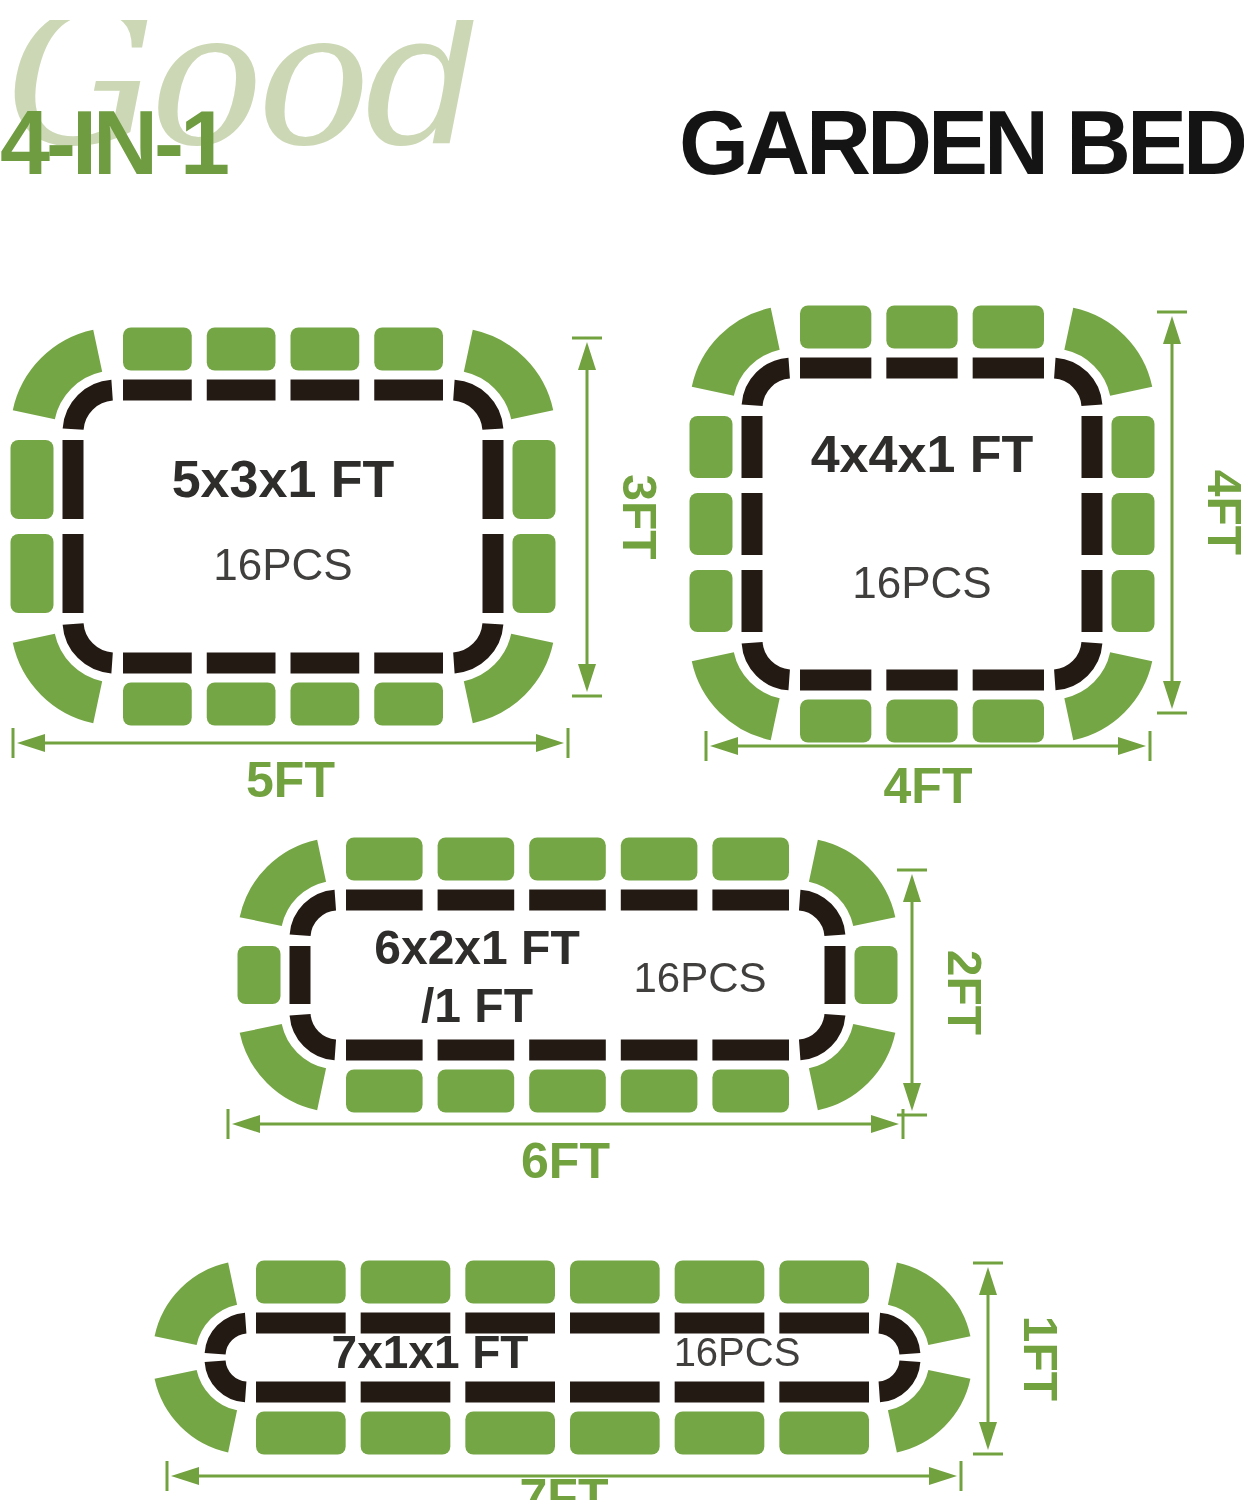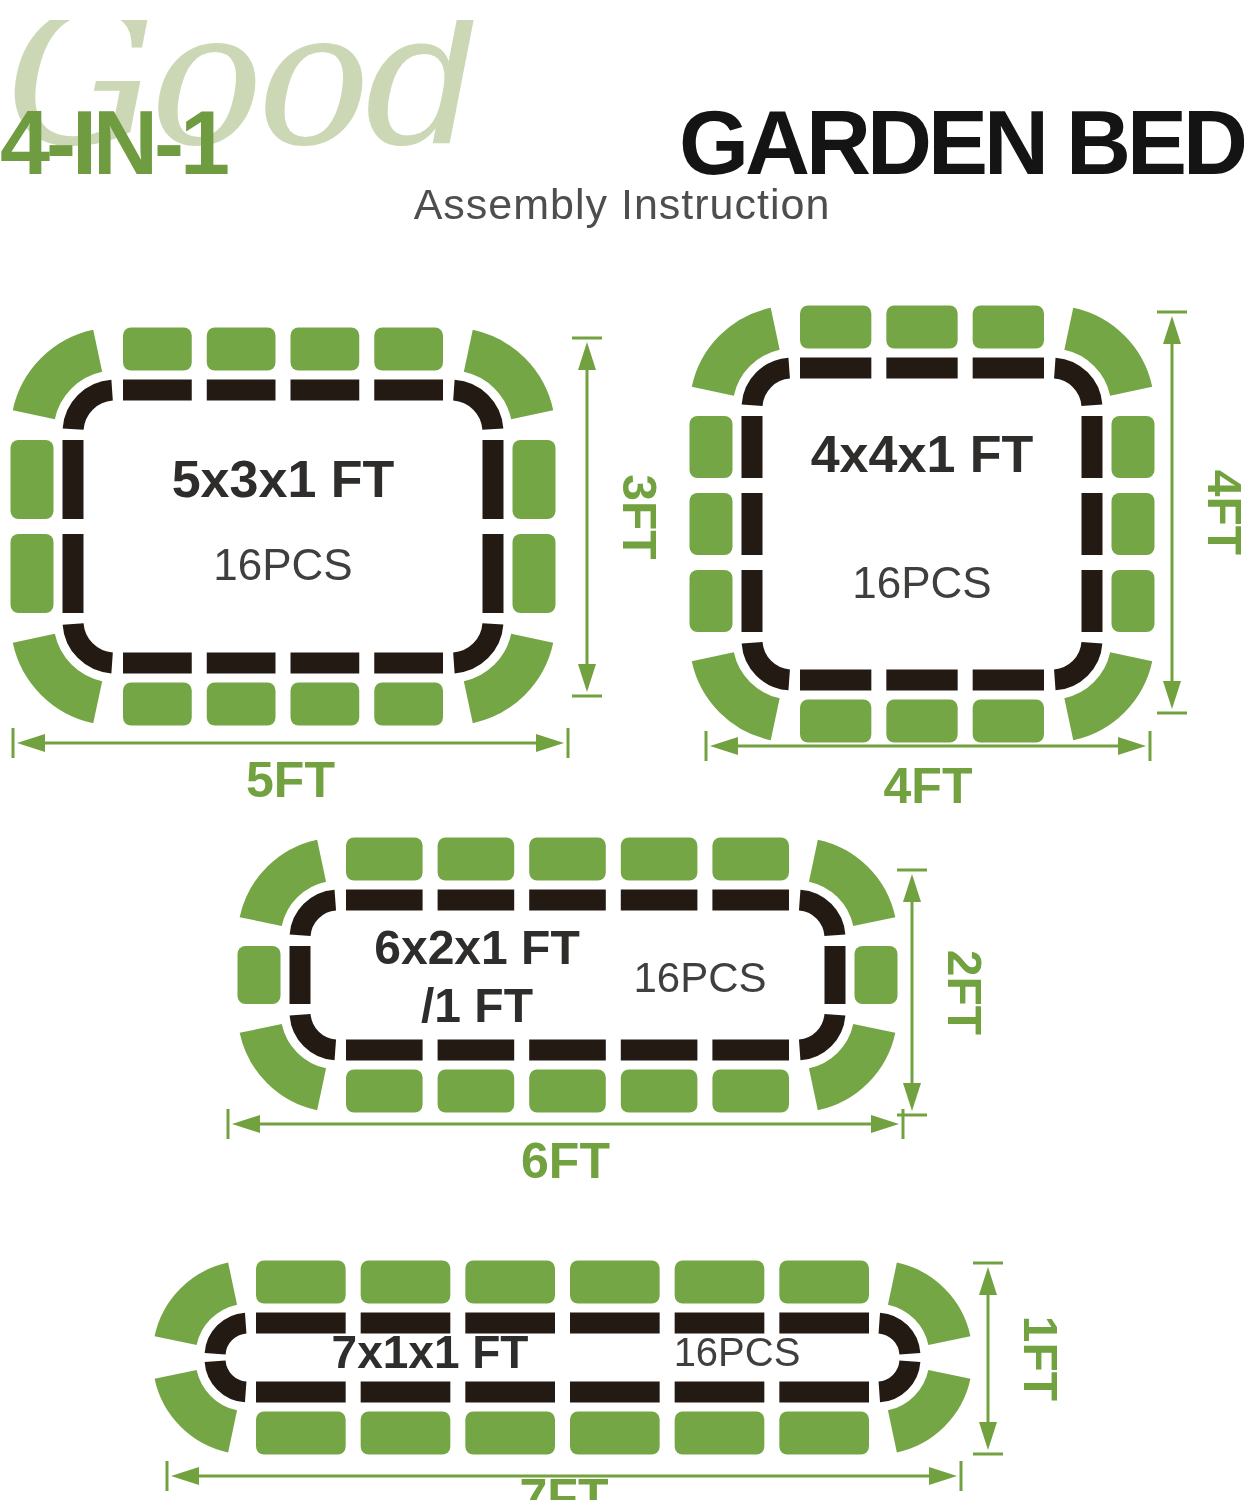--- a/index.html
+++ b/index.html
@@ -32,21 +32,20 @@
 </style>
 </head>
 <body>
 
 <div class="page">
   <div class="watermark">Good</div>
   <div class="title">
     <span class="tg t1">4-IN-1</span>
     <span class="tb">GARDEN BED</span>
   </div>
-  <div class="subtitle">Assembly Instruction</div>
   <svg id="diagrams" width="1244" height="1500" viewBox="0 0 1244 1500" xmlns="http://www.w3.org/2000/svg">
       <g>
         <path d="M 73.1 409.1 A 42 42 0 0 1 112.1 370.1" stroke="#241a14" stroke-width="21" fill="none"></path>
         <path d="M 453.9 370.1 A 42 42 0 0 1 492.9 409.1" stroke="#241a14" stroke-width="21" fill="none"></path>
         <path d="M 492.9 603.9 A 42 42 0 0 1 453.9 642.9" stroke="#241a14" stroke-width="21" fill="none"></path>
         <path d="M 112.1 642.9 A 42 42 0 0 1 73.1 603.9" stroke="#241a14" stroke-width="21" fill="none"></path>
         <line x1="123" y1="370" x2="191.75" y2="370" stroke="#241a14" stroke-width="21"></line>
         <line x1="123" y1="643" x2="191.75" y2="643" stroke="#241a14" stroke-width="21"></line>
         <rect x="123" y="307.5" width="68.75" height="43" rx="8" fill="#75a645"></rect>
         <rect x="123" y="662.5" width="68.75" height="43" rx="8" fill="#75a645"></rect>

